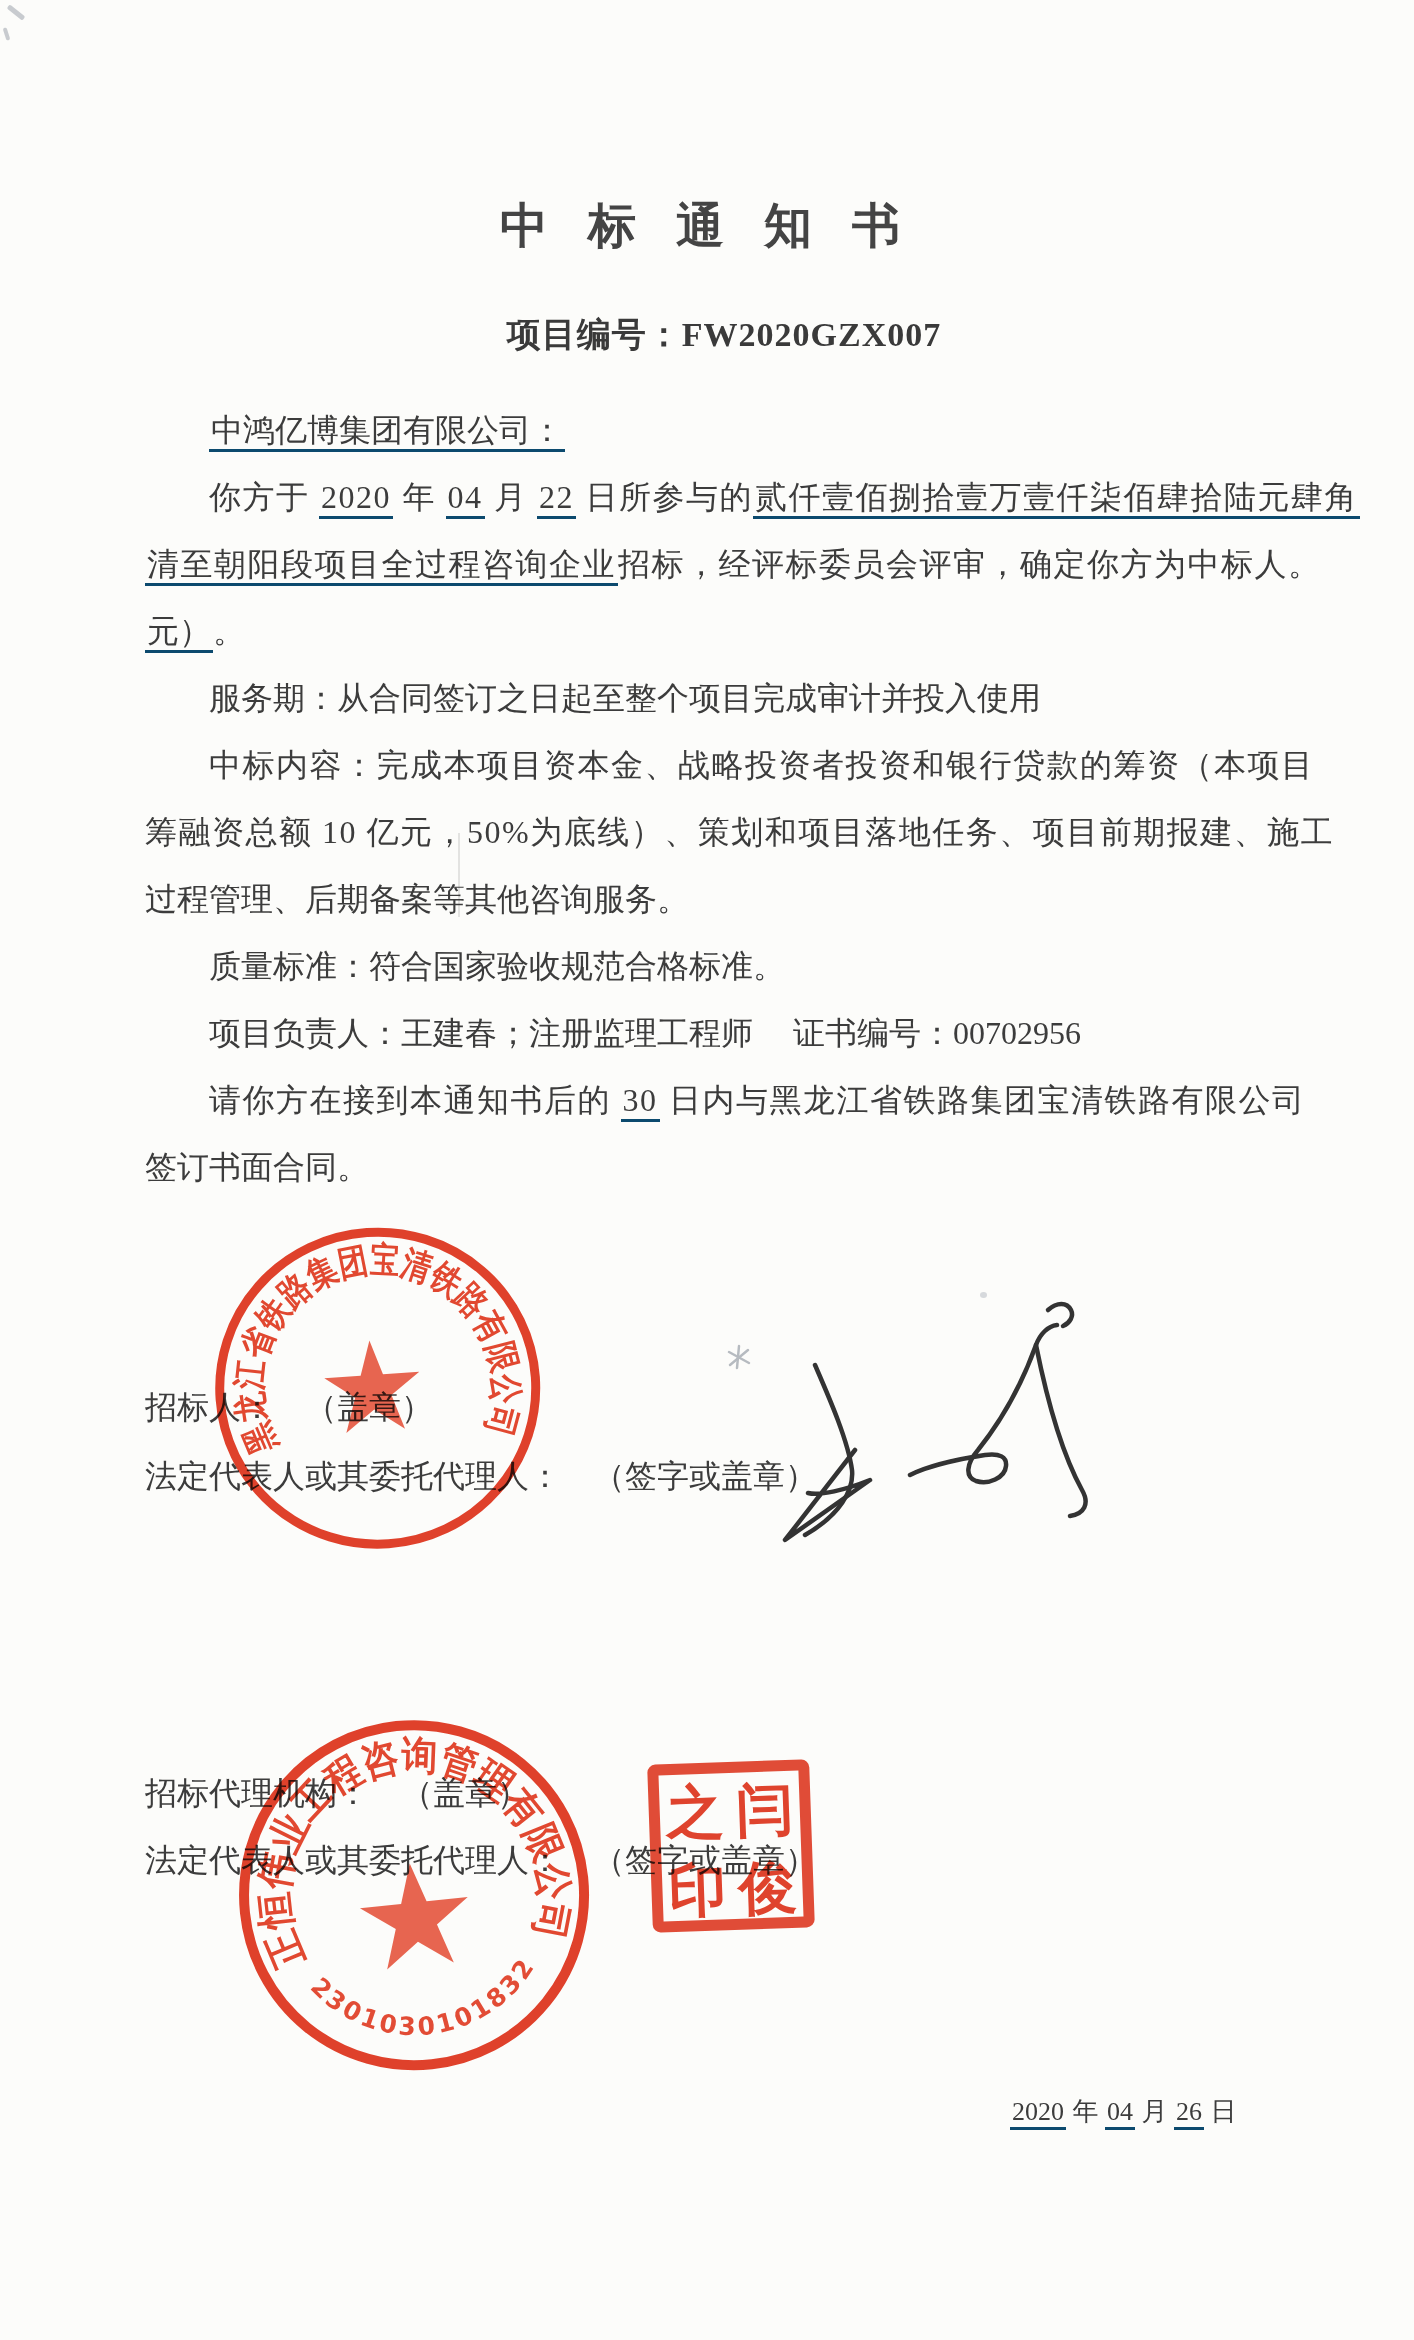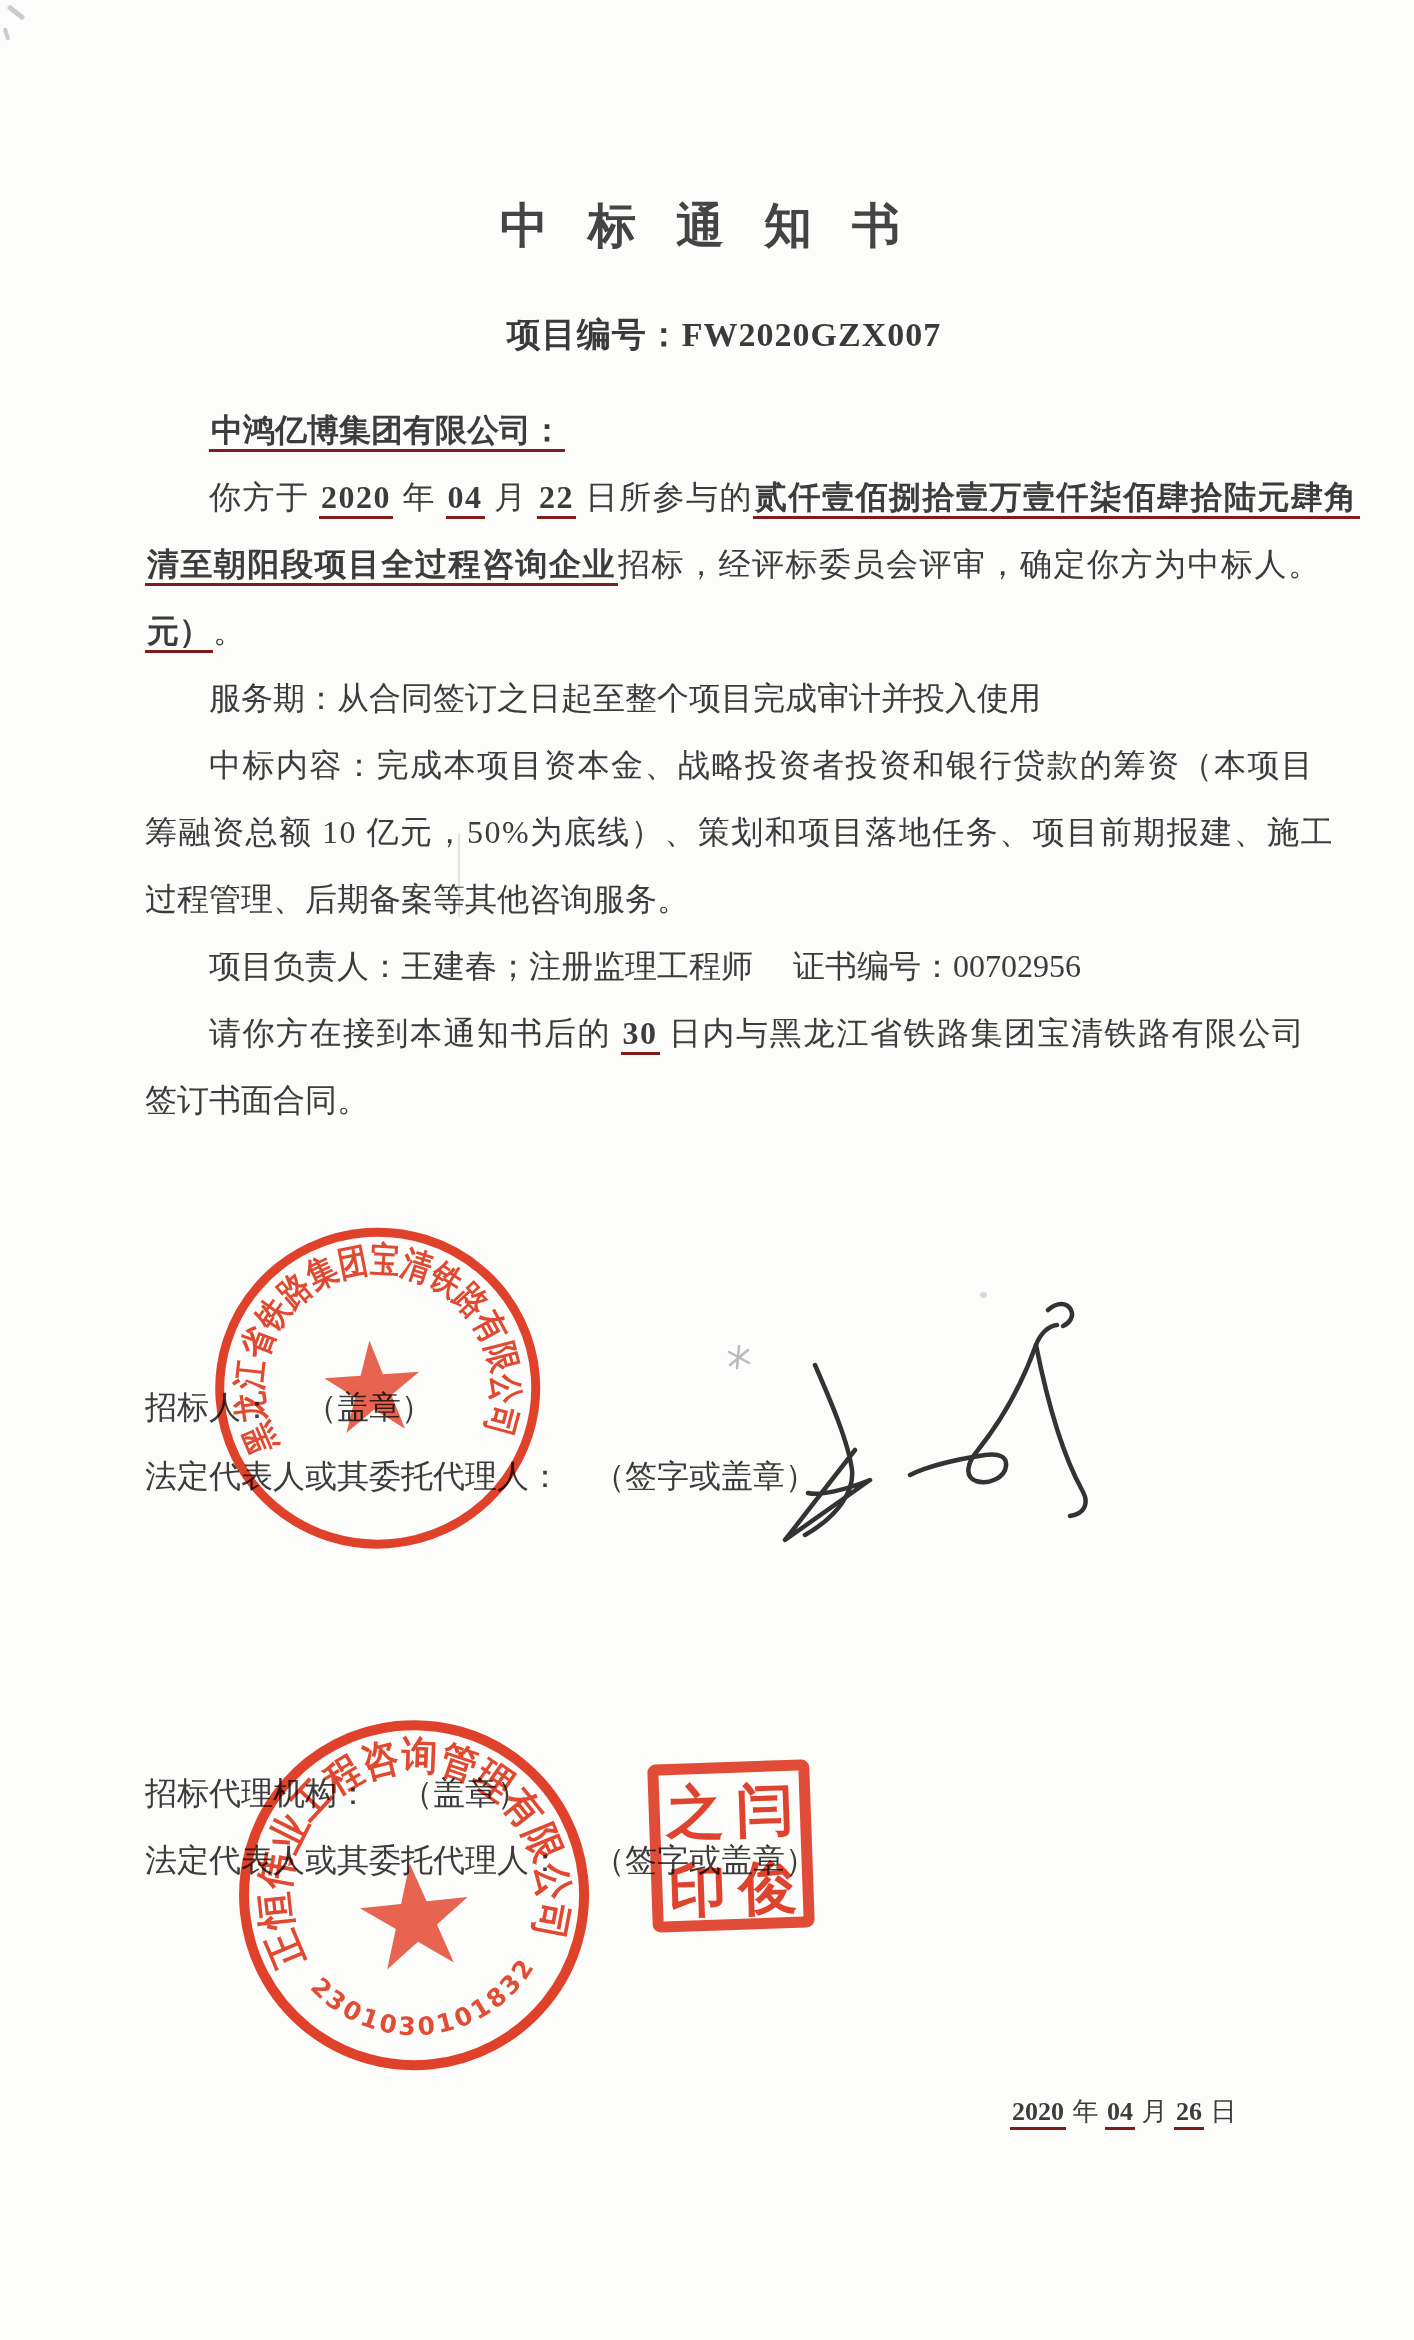--- a/index.html
+++ b/index.html
@@ -13,21 +13,21 @@
     font-size:48px;font-weight:bold;letter-spacing:14px;color:#444;
   }
   .project-line{
     position:absolute;left:0;top:312px;width:1414px;text-align:center;
     font-size:34px;font-weight:bold;letter-spacing:1px;color:#3a3a3a;padding-left:17px;
   }
   .body-lines{position:absolute;left:145px;top:408px;width:1128px;font-size:32px;}
   .bline{height:67px;line-height:44px;white-space:nowrap;}
   .bline.ind{text-indent:64px;}
   .bline.full{letter-spacing:1.5px;}
-  .u{border-bottom:3px solid #7f1d1d;padding:0 2px 1px 2px;font-weight:bold;}
+  .u{border-bottom:3px solid #0c4a6e;padding:0 2px 1px 2px;}
   .sign-line{position:absolute;left:145px;font-size:32px;white-space:nowrap;color:#3c3c3c;}
   .date-line{position:absolute;left:1010px;top:2094px;font-size:26px;white-space:nowrap;}
   .seal-svg{position:absolute;mix-blend-mode:multiply;}
   .seal-ring-text{fill:rgba(226,58,32,0.92);font-weight:bold;font-family:"Liberation Serif",serif;}
   .seal-code-text{fill:rgba(226,58,32,0.9);font-weight:bold;font-family:"DejaVu Sans",sans-serif;}
   .name-seal{
     position:absolute;left:650px;top:1762px;width:162px;height:168px;
     border:11px solid rgba(223,52,28,0.88);border-radius:8px;
     transform:rotate(-2deg);mix-blend-mode:multiply;
     display:grid;grid-template-columns:1fr 1fr;grid-template-rows:1fr 1fr;
@@ -65,20 +65,21 @@
 
   <div class="body-lines">
       <div class="bline ind"><span class="u">中鸿亿博集团有限公司：</span></div>
       <div class="bline ind full"><span>你方于 </span><span class="u">2020</span><span> 年 </span><span class="u">04</span><span> 月 </span><span class="u">22</span><span> 日所参与的</span><span class="u">贰仟壹佰捌拾壹万壹仟柒佰肆拾陆元肆角</span></div>
       <div class="bline full"><span class="u">清至朝阳段项目全过程咨询企业</span><span>招标，经评标委员会评审，确定你方为中标人。</span></div>
       <div class="bline"><span class="u">元）</span><span>。</span></div>
       <div class="bline ind"><span>服务期：从合同签订之日起至整个项目完成审计并投入使用</span></div>
       <div class="bline ind full"><span>中标内容：完成本项目资本金、战略投资者投资和银行贷款的筹资（本项目</span></div>
       <div class="bline full"><span>筹融资总额 10 亿元，50%为底线）、策划和项目落地任务、项目前期报建、施工</span></div>
       <div class="bline"><span>过程管理、后期备案等其他咨询服务。</span></div>
+      <div class="bline ind"><span>质量标准：符合国家验收规范合格标准。</span></div>
       <div class="bline ind"><span>项目负责人：王建春；注册监理工程师　 证书编号：00702956</span></div>
       <div class="bline ind full"><span>请你方在接到本通知书后的 </span><span class="u">30</span><span> 日内与黑龙江省铁路集团宝清铁路有限公司</span></div>
       <div class="bline"><span>签订书面合同。</span></div>
     </div>
 
   <div class="sign-line" style="top:1386px;">招标人：　（盖章）</div>
   <div class="sign-line" style="top:1455px;">法定代表人或其委托代理人：　（签字或盖章）</div>
 
   <div class="sign-line" style="top:1772px;">招标代理机构：　（盖章）</div>
   <div class="sign-line" style="top:1839px;">法定代表人或其委托代理人：　（签字或盖章）</div>

